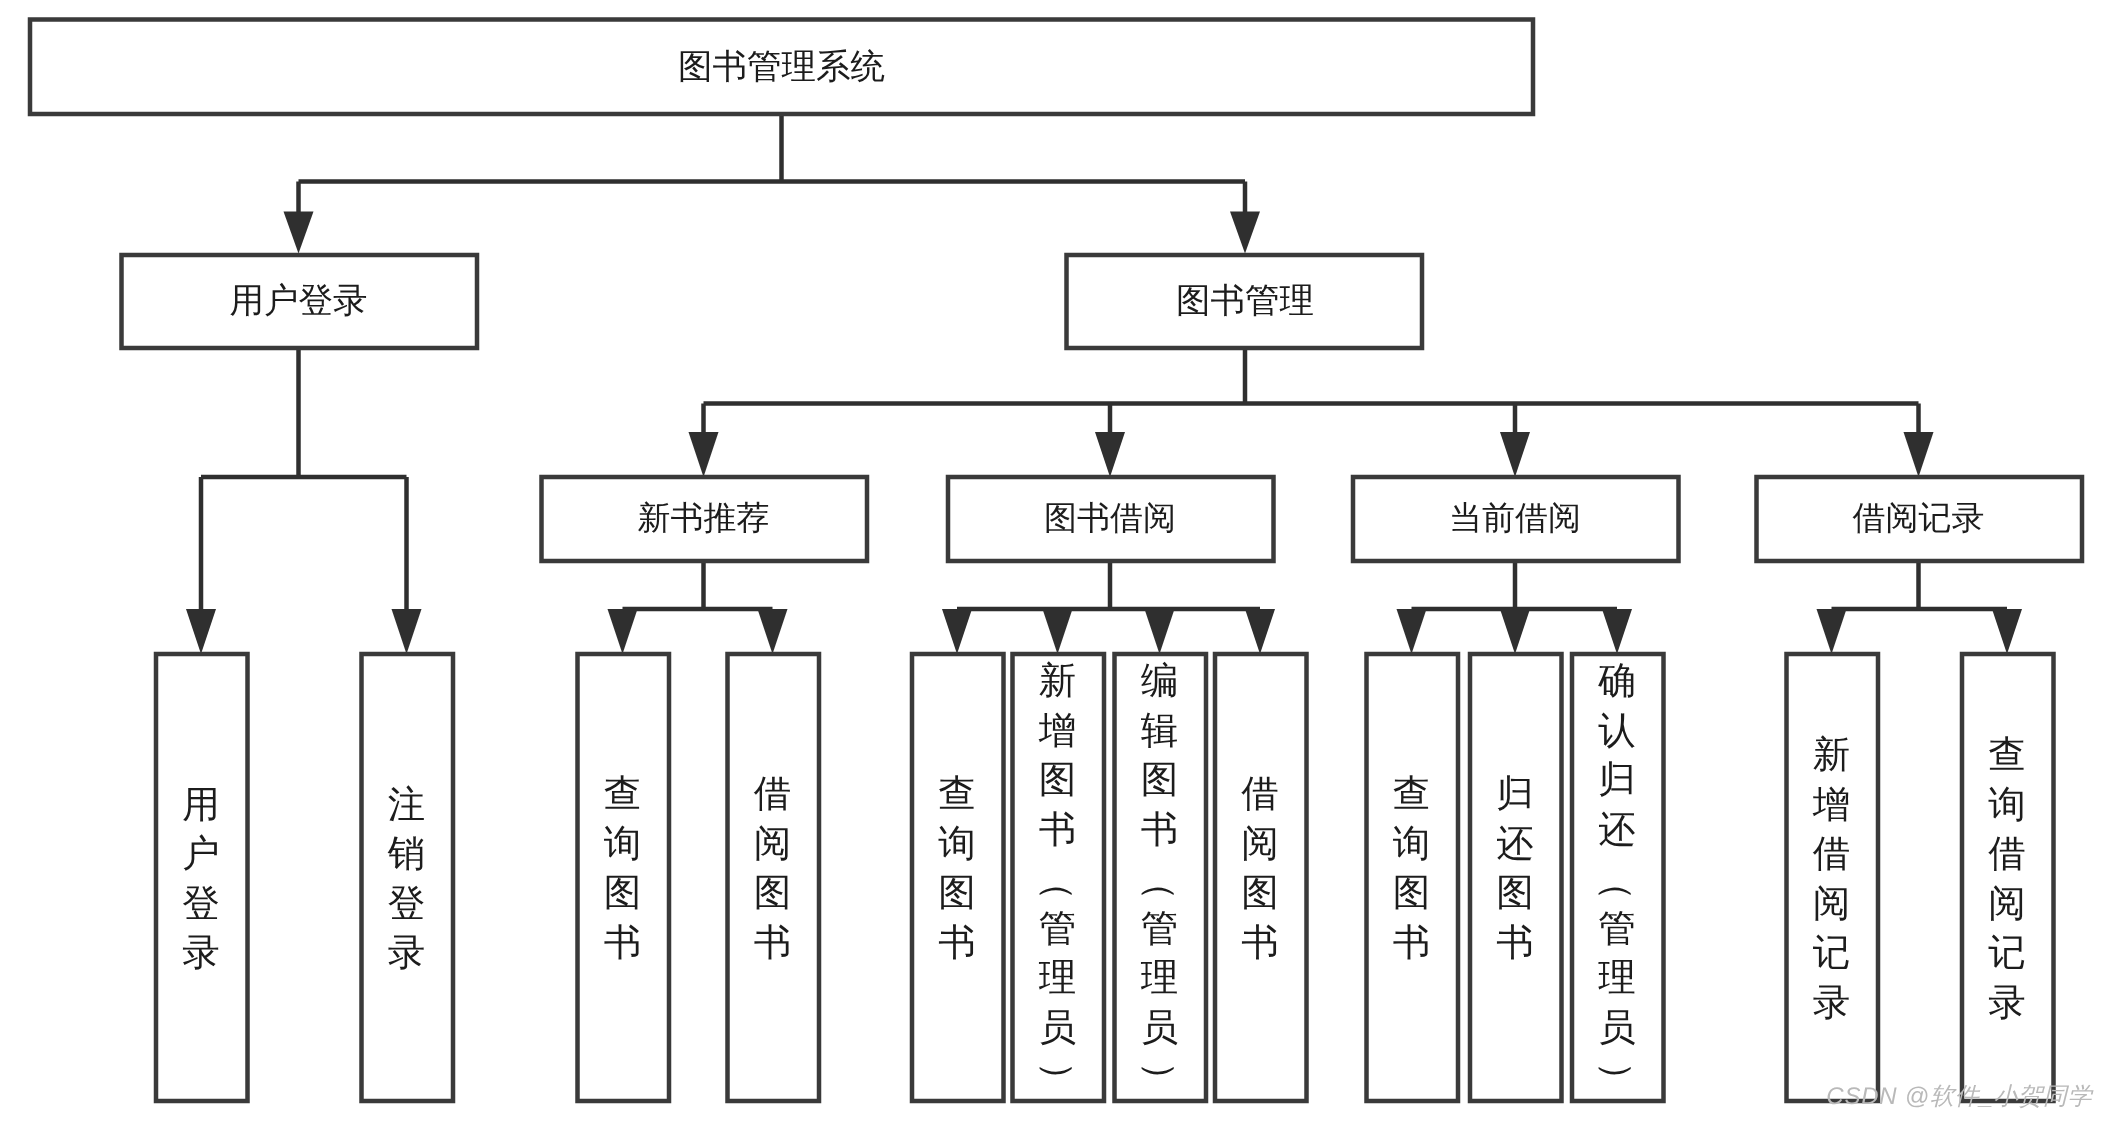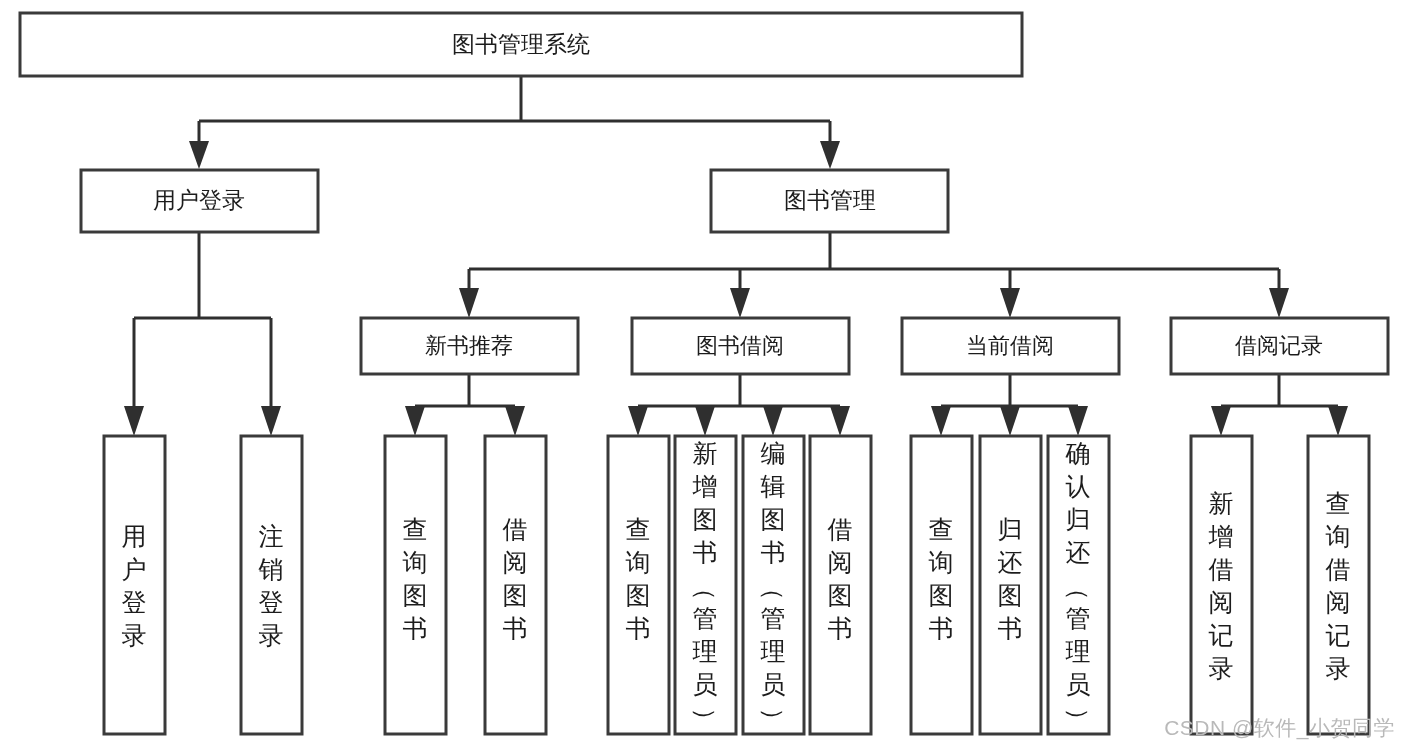--- a/index.html
+++ b/index.html
@@ -60,25 +60,26 @@
     font-family: "Liberation Sans", "DejaVu Sans", sans-serif;
     font-size: 25px;
     fill: #1c1c1c;
     text-anchor: middle;
   }
   .watermark {
     position: absolute;
     right: 10px;
     bottom: 5px;
     font-family: "Liberation Sans", "DejaVu Sans", sans-serif;
-    font-size: 21px;
+    font-size: 16px;
     color: #b9b9b9;
     letter-spacing: 0.5px;
     white-space: nowrap;
     user-select: none;
+    font-style: italic;
   }
 </style>
 </head>
 <body>
 
 <div id="diagram-root">
   <svg class="flow" viewBox="0 0 1405 747" xmlns="http://www.w3.org/2000/svg">
 
     <g>
 

